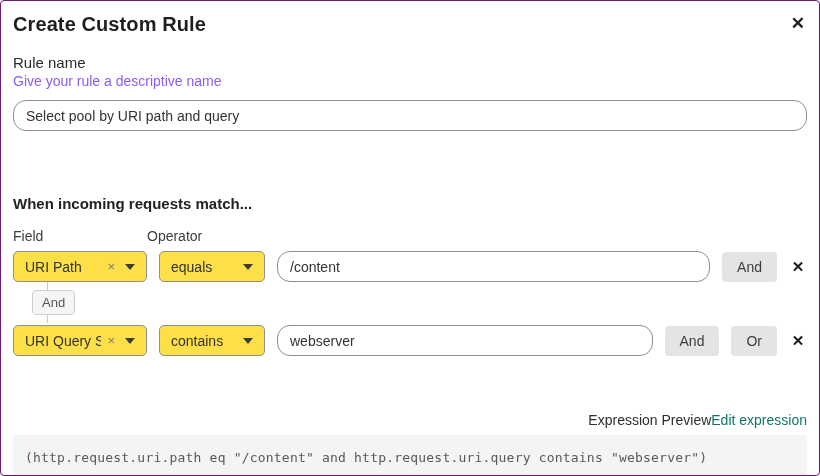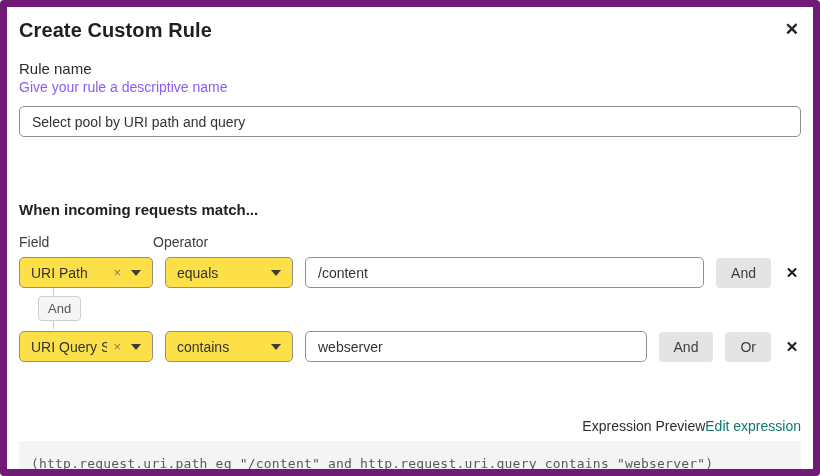--- a/index.html
+++ b/index.html
@@ -4,42 +4,42 @@
 <style>
   * { box-sizing: border-box; margin: 0; padding: 0; }
   html, body { background: #fff; }
   body {
     font-family: "Liberation Sans", "DejaVu Sans", sans-serif;
     color: #333;
   }
   .dialog {
     width: 820px;
     height: 476px;
-    border: 7px solid #701a75;
+    border: 1px solid #701a75;
     border-radius: 4px;
     background: #fff;
     padding: 10px 12px 16px 12px;
     overflow: hidden;
   }
   
   .header-row { display: flex; justify-content: space-between; align-items: flex-start; }
   .dialog-title { font-size: 20px; font-weight: 700; color: #1f1f1f; letter-spacing: 0.1px; padding-top: 2px; }
   .close-btn {
     font-size: 17px; font-weight: 700; color: #222;
     background: none; border: none; cursor: pointer; line-height: 1;
     padding: 4px 2px 0 0;
   }
   
   .rule-name-label { margin-top: 18px; font-size: 15px; color: #2b2b2b; }
   .rule-helper { margin-top: 2px; font-size: 14px; color: #8b5cf6; }
   .text-input {
     display: block;
     height: 31px;
     border: 1px solid #8f8f8f;
-    border-radius: 5px;
+    border-radius: 13px;
     padding: 12px 12px;
     font-size: 14px;
     color: #333;
     font-family: "Liberation Sans", "DejaVu Sans", sans-serif;
     background: #fff;
     outline: none;
   }
   .rule-input { margin-top: 11px; width: 100%; }
   
   .match-heading { margin-top: 64px; font-size: 15px; font-weight: 700; color: #222; }
@@ -55,21 +55,21 @@
     background: #fde047;
     display: flex;
     align-items: center;
     padding: 0 11px;
     font-size: 14px;
     color: #333;
     cursor: pointer;
     flex-shrink: 0;
   }
   .select-box.field { width: 134px; }
-  .select-box.operator { width: 128px; }
+  .select-box.operator { width: 106px; }
   .select-label { flex: 1; white-space: nowrap; overflow: hidden; }
   .clear-x { color: #7a7a7a; font-size: 13px; margin: 0 2px 0 6px; cursor: pointer; }
   .caret {
     width: 0; height: 0;
     border-left: 5px solid transparent;
     border-right: 5px solid transparent;
     border-top: 6px solid #3c3c3c;
     margin-left: 8px;
     flex-shrink: 0;
   }

